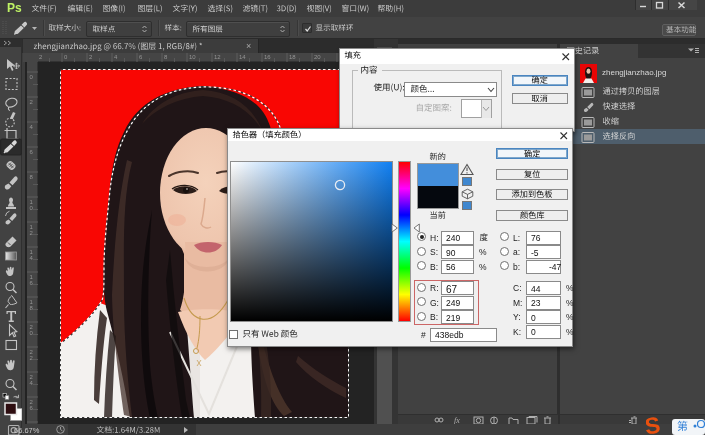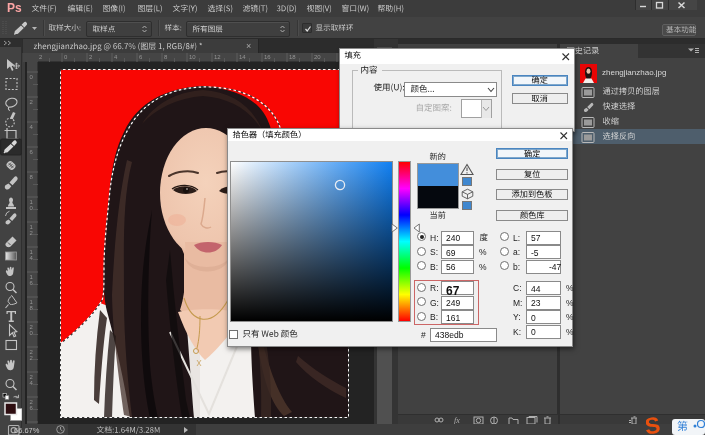--- a/index.html
+++ b/index.html
@@ -1,19 +1,19 @@
 <!DOCTYPE html>
 <html><head><meta charset="utf-8"><style>
 *{margin:0;padding:0;box-sizing:border-box}
 body{width:705px;height:435px;overflow:hidden;position:relative;
  font-family:"Liberation Sans",sans-serif;background:#3d3d3d}
 svg.t{position:absolute;left:0;top:0;pointer-events:none}
 </style></head><body>
 <div style="position:absolute;left:0px;top:0px;width:705px;height:17px;background:#3c3c3c"></div>
-<div style="position:absolute;left:7px;top:1px;font-size:12px;font-weight:bold;color:#fca5a5">Ps</div>
+<div style="position:absolute;left:7px;top:1px;font-size:12px;font-weight:bold;color:#bef264">Ps</div>
 <svg class="t" width="59" height="16" viewBox="0 0 59 16">
     <path d="M34.8 4.8C35 5.2 35.3 5.7 35.4 6L36 5.8C35.9 5.5 35.6 5 35.4 4.6ZM31.9 6V6.6H33.1C33.6 7.8 34.2 8.8 35 9.6C34.1 10.4 33.1 10.9 31.8 11.3C31.9 11.4 32.1 11.7 32.1 11.8C33.5 11.4 34.5 10.8 35.4 10.1C36.3 10.8 37.4 11.4 38.6 11.8C38.7 11.6 38.9 11.4 39 11.2C37.8 10.9 36.7 10.4 35.9 9.6C36.7 8.8 37.3 7.8 37.7 6.6H38.9V6ZM35.4 9.2C34.7 8.5 34.1 7.6 33.7 6.6H37C36.7 7.7 36.1 8.5 35.4 9.2Z M41.8 8.5V9.1H44V11.8H44.6V9.1H46.7V8.5H44.6V6.8H46.4V6.3H44.6V4.7H44V6.3H43C43.1 5.9 43.2 5.5 43.2 5.2L42.7 5C42.5 6.1 42.2 7.1 41.7 7.7C41.9 7.8 42.1 7.9 42.2 8C42.4 7.7 42.6 7.3 42.8 6.8H44V8.5ZM41.4 4.7C41 5.9 40.3 7 39.5 7.8C39.7 7.9 39.8 8.2 39.9 8.4C40.1 8.1 40.4 7.8 40.6 7.5V11.8H41.2V6.6C41.5 6 41.7 5.4 41.9 4.9Z M49 12.7 49.4 12.5C48.7 11.4 48.4 10.1 48.4 8.8C48.4 7.5 48.7 6.1 49.4 5L49 4.8C48.2 6 47.8 7.3 47.8 8.8C47.8 10.3 48.2 11.6 49 12.7Z M50.5 11.2H51.2V8.6H53.4V8H51.2V6.1H53.8V5.5H50.5Z M54.8 12.7C55.5 11.6 56 10.3 56 8.8C56 7.3 55.5 6 54.8 4.8L54.4 5C55 6.1 55.4 7.5 55.4 8.8C55.4 10.1 55 11.4 54.4 12.5Z" fill="#d4d4d4"></path>
   </svg>
 <svg class="t" width="95" height="16" viewBox="0 0 95 16">
     <path d="M67.8 10.8 68 11.3C68.6 11.1 69.4 10.7 70.2 10.4L70.1 9.9C69.2 10.3 68.4 10.6 67.8 10.8ZM68 7.9C68.1 7.9 68.3 7.8 69.1 7.7C68.8 8.2 68.5 8.6 68.4 8.7C68.2 9 68 9.2 67.9 9.3C67.9 9.4 68 9.7 68 9.8C68.2 9.7 68.4 9.6 70.1 9.2C70.1 9.1 70.1 8.9 70.1 8.7L68.8 9C69.4 8.3 69.9 7.4 70.3 6.6L69.9 6.3C69.7 6.6 69.6 6.9 69.4 7.2L68.5 7.3C69 6.6 69.4 5.7 69.7 4.9L69.2 4.7C68.9 5.6 68.4 6.6 68.2 6.9C68.1 7.2 67.9 7.3 67.8 7.4C67.9 7.5 67.9 7.8 68 7.9ZM72.4 8.5V9.6H71.7V8.5ZM72.8 8.5H73.3V9.6H72.8ZM71.3 8V11.8H71.7V10.1H72.4V11.6H72.8V10.1H73.3V11.6H73.7V10.1H74.3V11.3C74.3 11.3 74.3 11.3 74.2 11.3C74.2 11.3 74 11.3 73.8 11.3C73.9 11.5 74 11.6 74 11.8C74.3 11.8 74.4 11.8 74.6 11.7C74.7 11.6 74.8 11.5 74.8 11.3V8L74.3 8ZM73.7 8.5H74.3V9.6H73.7ZM72.2 4.8C72.3 5 72.5 5.3 72.6 5.5H70.7V7.2C70.7 8.4 70.7 10.1 69.9 11.4C70.1 11.4 70.3 11.6 70.4 11.7C71.1 10.4 71.3 8.6 71.3 7.3H74.7V5.5H73.2C73.1 5.2 72.9 4.9 72.8 4.6ZM71.3 6H74.1V6.8H71.3Z M79.6 5.4H81.7V6.1H79.6ZM79.1 4.9V6.6H82.3V4.9ZM75.9 8.6C76 8.6 76.2 8.5 76.5 8.5H77.2V9.6L75.6 9.9L75.7 10.5L77.2 10.2V11.8H77.7V10.1L78.6 9.9L78.6 9.4L77.7 9.5V8.5H78.5V8H77.7V6.8H77.2V8H76.5C76.7 7.4 76.9 6.8 77.1 6.1H78.5V5.6H77.2C77.3 5.3 77.4 5 77.4 4.8L76.8 4.7C76.8 5 76.7 5.3 76.7 5.6H75.7V6.1H76.5C76.4 6.8 76.2 7.3 76.1 7.5C76 7.8 75.9 8.1 75.8 8.1C75.8 8.2 75.9 8.5 75.9 8.6ZM81.7 7.5V8.2H79.7V7.5ZM78.4 10.6 78.5 11.1 81.7 10.9V11.8H82.2V10.8L82.8 10.8L82.8 10.3L82.2 10.3V7.5H82.7V7H78.6V7.5H79.1V10.6ZM81.7 8.6V9.3H79.7V8.6ZM81.7 9.8V10.4L79.7 10.5V9.8Z M85 12.7 85.4 12.5C84.7 11.4 84.4 10.1 84.4 8.8C84.4 7.5 84.7 6.1 85.4 5L85 4.8C84.2 6 83.8 7.3 83.8 8.8C83.8 10.3 84.2 11.6 85 12.7Z M86.5 11.2H89.9V10.6H87.2V8.5H89.4V7.9H87.2V6.1H89.8V5.5H86.5Z M91.1 12.7C91.8 11.6 92.2 10.3 92.2 8.8C92.2 7.3 91.8 6 91.1 4.8L90.7 5C91.3 6.1 91.7 7.5 91.7 8.8C91.7 10.1 91.3 11.4 90.7 12.5Z" fill="#d4d4d4"></path>
   </svg>
 <svg class="t" width="128" height="16" viewBox="0 0 128 16">
     <path d="M105.4 9C106 9.2 106.8 9.4 107.3 9.7L107.5 9.3C107.1 9.1 106.3 8.8 105.7 8.7ZM104.6 10C105.7 10.2 107.1 10.5 107.8 10.7L108.1 10.3C107.3 10 106 9.7 104.9 9.6ZM103.2 5V11.8H103.7V11.5H109.1V11.8H109.7V5ZM103.7 11V5.5H109.1V11ZM105.7 5.7C105.3 6.3 104.7 6.9 104 7.3C104.1 7.4 104.3 7.6 104.4 7.7C104.6 7.5 104.9 7.3 105.1 7.1C105.4 7.4 105.7 7.6 106 7.8C105.3 8.1 104.6 8.4 103.9 8.5C104 8.6 104.1 8.8 104.1 9C104.9 8.8 105.7 8.5 106.5 8.1C107.1 8.5 107.9 8.7 108.6 8.9C108.7 8.8 108.8 8.6 108.9 8.5C108.2 8.3 107.5 8.1 106.9 7.8C107.5 7.5 108 7 108.3 6.5L108 6.3L107.9 6.3H105.9C106 6.2 106.1 6 106.2 5.9ZM105.4 6.8 105.5 6.8H107.5C107.2 7.1 106.9 7.3 106.4 7.6C106 7.4 105.7 7.1 105.4 6.8Z M114.1 5.7H115.5C115.4 5.9 115.2 6.1 115 6.3H113.6C113.8 6.1 113.9 5.9 114.1 5.7ZM114.1 4.7C113.8 5.3 113.2 6.1 112.3 6.8C112.4 6.8 112.6 7 112.7 7.1C112.8 7 113 6.9 113.1 6.8V8H114.3C113.9 8.3 113.4 8.6 112.5 8.9C112.7 9 112.8 9.2 112.9 9.3C113.6 9 114.1 8.8 114.5 8.5C114.6 8.6 114.7 8.7 114.8 8.8C114.3 9.3 113.3 9.8 112.5 10C112.6 10.1 112.8 10.3 112.9 10.4C113.6 10.2 114.4 9.7 115 9.2C115.1 9.3 115.2 9.5 115.2 9.6C114.6 10.2 113.4 10.8 112.5 11.1C112.6 11.2 112.7 11.4 112.8 11.6C113.7 11.3 114.6 10.7 115.3 10.1C115.4 10.6 115.3 11 115.1 11.2C115 11.3 114.9 11.3 114.7 11.3C114.6 11.3 114.4 11.3 114.2 11.3C114.3 11.4 114.4 11.7 114.4 11.8C114.5 11.8 114.7 11.8 114.9 11.8C115.1 11.8 115.3 11.8 115.5 11.6C115.9 11.2 116 10.4 115.7 9.6L116.1 9.4C116.4 10.2 116.9 11 117.5 11.4C117.6 11.2 117.7 11 117.9 10.9C117.3 10.6 116.8 9.9 116.5 9.2C116.8 9 117.1 8.9 117.4 8.7L117 8.3C116.6 8.6 116.1 8.9 115.6 9.2C115.4 8.8 115.1 8.5 114.8 8.2L115 8H117.3V6.3H115.6C115.9 6 116.1 5.7 116.3 5.4L115.9 5.2L115.8 5.2H114.4L114.7 4.8ZM113.6 6.8H115C115 7 114.9 7.3 114.7 7.5H113.6ZM115.5 6.8H116.8V7.5H115.3C115.4 7.3 115.5 7 115.5 6.8ZM112.3 4.7C111.9 5.9 111.3 7 110.5 7.8C110.6 7.9 110.8 8.2 110.9 8.4C111.1 8.1 111.3 7.8 111.5 7.5V11.8H112.1V6.6C112.4 6.1 112.7 5.5 112.9 4.9Z M120 12.7 120.4 12.5C119.7 11.4 119.4 10.1 119.4 8.8C119.4 7.5 119.7 6.1 120.4 5L120 4.8C119.2 6 118.8 7.3 118.8 8.8C118.8 10.3 119.2 11.6 120 12.7Z M121.5 11.2H122.2V5.5H121.5Z M123.8 12.7C124.5 11.6 124.9 10.3 124.9 8.8C124.9 7.3 124.5 6 123.8 4.8L123.3 5C124 6.1 124.4 7.5 124.4 8.8C124.4 10.1 124 11.4 123.3 12.5Z" fill="#d4d4d4"></path>
   </svg>
 <svg class="t" width="165" height="16" viewBox="0 0 165 16">
@@ -608,44 +608,44 @@
 <div style="position:absolute;left:419.5px;top:234.5px;width:4px;height:4px;background:#222;border-radius:50%"></div>
 <div style="position:absolute;left:430px;top:232.5px;font-size:8.5px;color:#222;font-weight:400;white-space:pre">H:</div>
 <div style="position:absolute;left:441px;top:230.5px;width:33px;height:14px;background:#fff;border:1px solid #8a8a8a"></div>
 <div style="position:absolute;left:446px;top:233.0px;font-size:8.5px;color:#111;font-weight:400;white-space:pre">240</div>
 <svg class="t" width="490" height="245" viewBox="0 0 490 245">
     <path d="M482.8 234.8V235.6H481.4V236.1H482.8V237.5H486.1V236.1H487.5V235.6H486.1V234.8H485.5V235.6H483.4V234.8ZM485.5 236.1V237H483.4V236.1ZM485.9 238.6C485.6 239 485 239.4 484.4 239.6C483.8 239.4 483.3 239 483 238.6ZM481.5 238.1V238.6H482.6L482.3 238.7C482.7 239.2 483.2 239.6 483.7 239.9C482.9 240.2 482 240.3 481.1 240.4C481.2 240.5 481.3 240.8 481.4 240.9C482.4 240.8 483.5 240.6 484.4 240.3C485.2 240.6 486.2 240.9 487.3 241C487.4 240.8 487.5 240.6 487.7 240.4C486.7 240.4 485.9 240.2 485.1 239.9C485.9 239.5 486.5 239 486.9 238.2L486.5 238L486.4 238.1ZM483.5 233.3C483.6 233.5 483.8 233.8 483.9 234H480.6V236.3C480.6 237.6 480.5 239.4 479.8 240.7C480 240.8 480.3 240.9 480.4 241C481.1 239.6 481.2 237.7 481.2 236.3V234.6H487.6V234H484.6C484.5 233.7 484.3 233.4 484.2 233.1Z" fill="#222"></path>
   </svg>
 <div style="position:absolute;left:417px;top:246.5px;width:9px;height:9px;background:#fff;border:1px solid #707070;border-radius:50%"></div>
 <div style="position:absolute;left:430px;top:247.0px;font-size:8.5px;color:#222;font-weight:400;white-space:pre">S:</div>
 <div style="position:absolute;left:441px;top:245.0px;width:33px;height:14px;background:#fff;border:1px solid #8a8a8a"></div>
-<div style="position:absolute;left:446px;top:247.5px;font-size:8.5px;color:#111;font-weight:400;white-space:pre">69</div>
+<div style="position:absolute;left:446px;top:247.5px;font-size:8.5px;color:#111;font-weight:400;white-space:pre">90</div>
 <div style="position:absolute;left:479px;top:247.0px;font-size:8.5px;color:#222;font-weight:400;white-space:pre">%</div>
 <div style="position:absolute;left:417px;top:261.0px;width:9px;height:9px;background:#fff;border:1px solid #707070;border-radius:50%"></div>
 <div style="position:absolute;left:430px;top:261.5px;font-size:8.5px;color:#222;font-weight:400;white-space:pre">B:</div>
 <div style="position:absolute;left:441px;top:259.5px;width:33px;height:14px;background:#fff;border:1px solid #8a8a8a"></div>
 <div style="position:absolute;left:446px;top:262.0px;font-size:8.5px;color:#111;font-weight:400;white-space:pre">56</div>
 <div style="position:absolute;left:479px;top:261.5px;font-size:8.5px;color:#222;font-weight:400;white-space:pre">%</div>
 <div style="position:absolute;left:417px;top:282.5px;width:9px;height:9px;background:#fff;border:1px solid #707070;border-radius:50%"></div>
 <div style="position:absolute;left:430px;top:283.0px;font-size:8.5px;color:#222;font-weight:400;white-space:pre">R:</div>
 <div style="position:absolute;left:441px;top:281.0px;width:33px;height:14px;background:#fff;border:1px solid #8a8a8a"></div>
-<div style="position:absolute;left:446px;top:283.5px;font-size:12px;color:#111;font-weight:700;white-space:pre">67</div>
+<div style="position:absolute;left:446px;top:283.5px;font-size:10px;color:#111;font-weight:400;white-space:pre">67</div>
 <div style="position:absolute;left:417px;top:297.0px;width:9px;height:9px;background:#fff;border:1px solid #707070;border-radius:50%"></div>
 <div style="position:absolute;left:430px;top:297.5px;font-size:8.5px;color:#222;font-weight:400;white-space:pre">G:</div>
 <div style="position:absolute;left:441px;top:295.5px;width:33px;height:14px;background:#fff;border:1px solid #8a8a8a"></div>
 <div style="position:absolute;left:446px;top:298.0px;font-size:8.5px;color:#111;font-weight:400;white-space:pre">249</div>
 <div style="position:absolute;left:417px;top:311.5px;width:9px;height:9px;background:#fff;border:1px solid #707070;border-radius:50%"></div>
 <div style="position:absolute;left:430px;top:312.0px;font-size:8.5px;color:#222;font-weight:400;white-space:pre">B:</div>
 <div style="position:absolute;left:441px;top:310.0px;width:33px;height:14px;background:#fff;border:1px solid #8a8a8a"></div>
-<div style="position:absolute;left:446px;top:312.5px;font-size:8.5px;color:#111;font-weight:400;white-space:pre">161</div>
+<div style="position:absolute;left:446px;top:312.5px;font-size:8.5px;color:#111;font-weight:400;white-space:pre">219</div>
 <div style="position:absolute;left:413.5px;top:279.5px;width:65px;height:45.5px;border:1px solid #cc6666"></div>
 <div style="position:absolute;left:500px;top:232.0px;width:9px;height:9px;background:#fff;border:1px solid #707070;border-radius:50%"></div>
 <div style="position:absolute;left:513px;top:232.5px;font-size:8.5px;color:#222;font-weight:400;white-space:pre">L:</div>
 <div style="position:absolute;left:526px;top:230.5px;width:35px;height:14px;background:#fff;border:1px solid #8a8a8a"></div>
-<div style="position:absolute;left:531px;top:233.0px;font-size:8.5px;color:#111;font-weight:400;white-space:pre">57</div>
+<div style="position:absolute;left:531px;top:233.0px;font-size:8.5px;color:#111;font-weight:400;white-space:pre">76</div>
 <div style="position:absolute;left:500px;top:246.5px;width:9px;height:9px;background:#fff;border:1px solid #707070;border-radius:50%"></div>
 <div style="position:absolute;left:513px;top:247.0px;font-size:8.5px;color:#222;font-weight:400;white-space:pre">a:</div>
 <div style="position:absolute;left:526px;top:245.0px;width:35px;height:14px;background:#fff;border:1px solid #8a8a8a"></div>
 <div style="position:absolute;left:531px;top:247.5px;font-size:8.5px;color:#111;font-weight:400;white-space:pre">-5</div>
 <div style="position:absolute;left:500px;top:261.0px;width:9px;height:9px;background:#fff;border:1px solid #707070;border-radius:50%"></div>
 <div style="position:absolute;left:513px;top:261.5px;font-size:8.5px;color:#222;font-weight:400;white-space:pre">b:</div>
 <div style="position:absolute;left:526px;top:259.5px;width:35px;height:14px;background:#fff;border:1px solid #8a8a8a"></div>
 <div style="position:absolute;left:549px;top:262.0px;font-size:8.5px;color:#111;font-weight:400;white-space:pre">-47</div>
 <div style="position:absolute;left:513px;top:283.0px;font-size:8.5px;color:#222;font-weight:400;white-space:pre">C:</div>
 <div style="position:absolute;left:526px;top:281.0px;width:35px;height:14px;background:#fff;border:1px solid #8a8a8a"></div>

